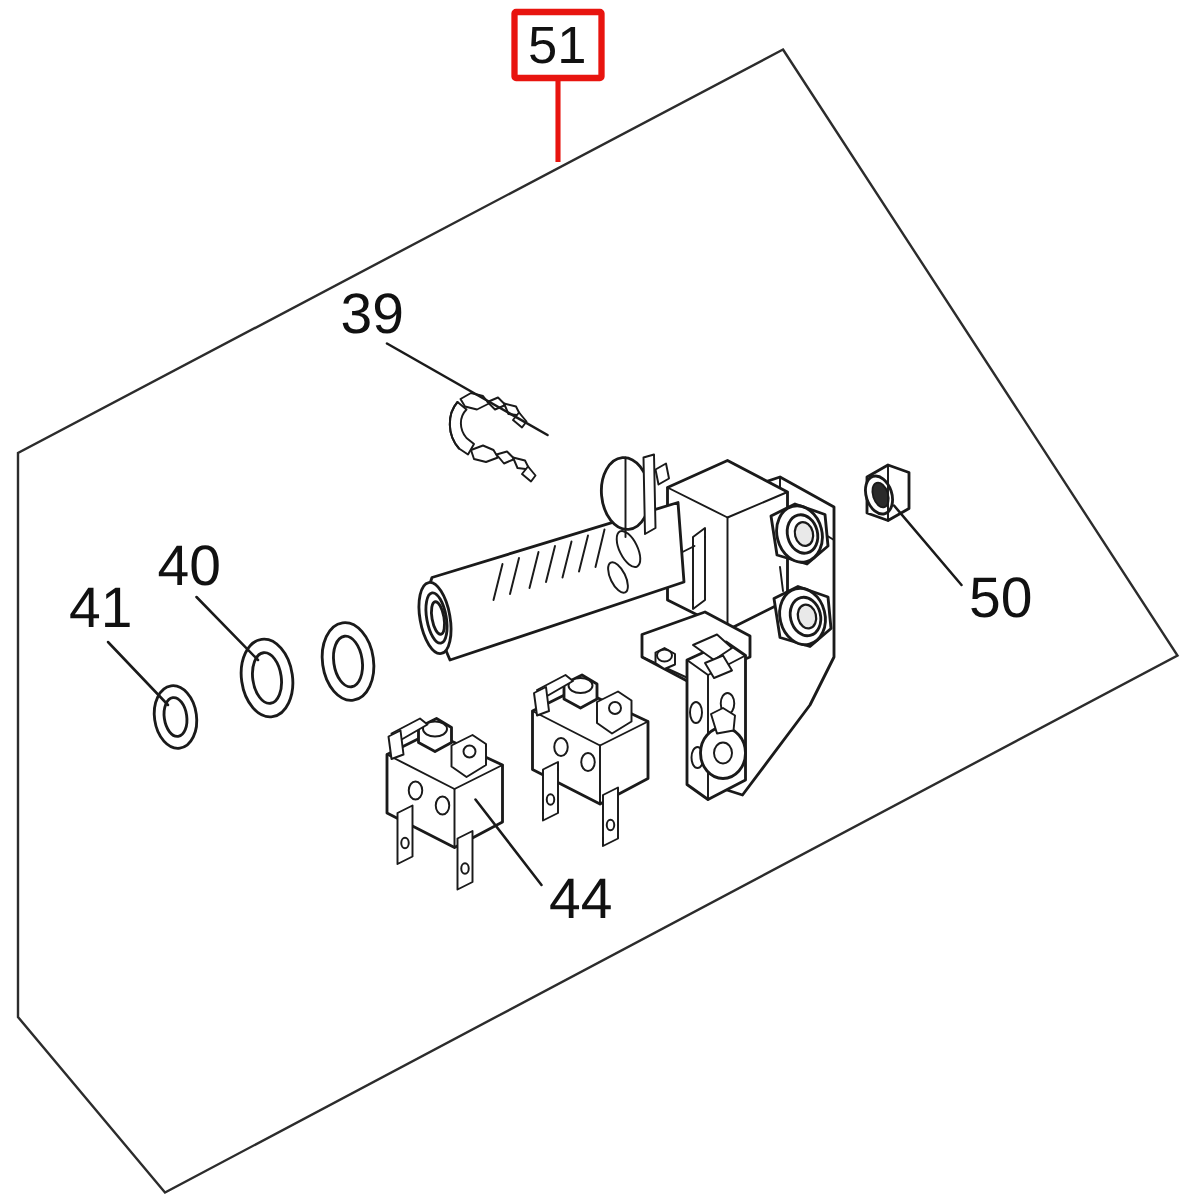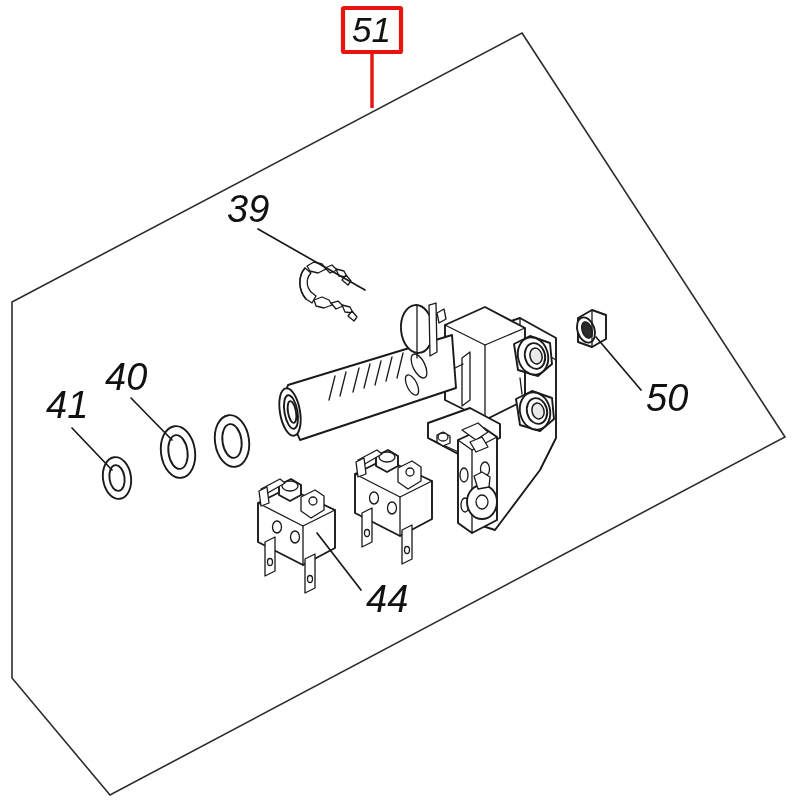--- a/index.html
+++ b/index.html
@@ -11,21 +11,20 @@
     width: 800px;
     height: 800px;
     font-family: "Liberation Sans", sans-serif;
     overflow: hidden;
   }
   #diagram-root {
     position: relative;
     width: 672px;
     height: 800px;
     background: #ffffff;
-    font-style: italic;
   }
   svg.layer {
     position: absolute;
     top: 0;
     left: 0;
     width: 800px;
     height: 800px;
   }
   .outline {
     fill: none;

